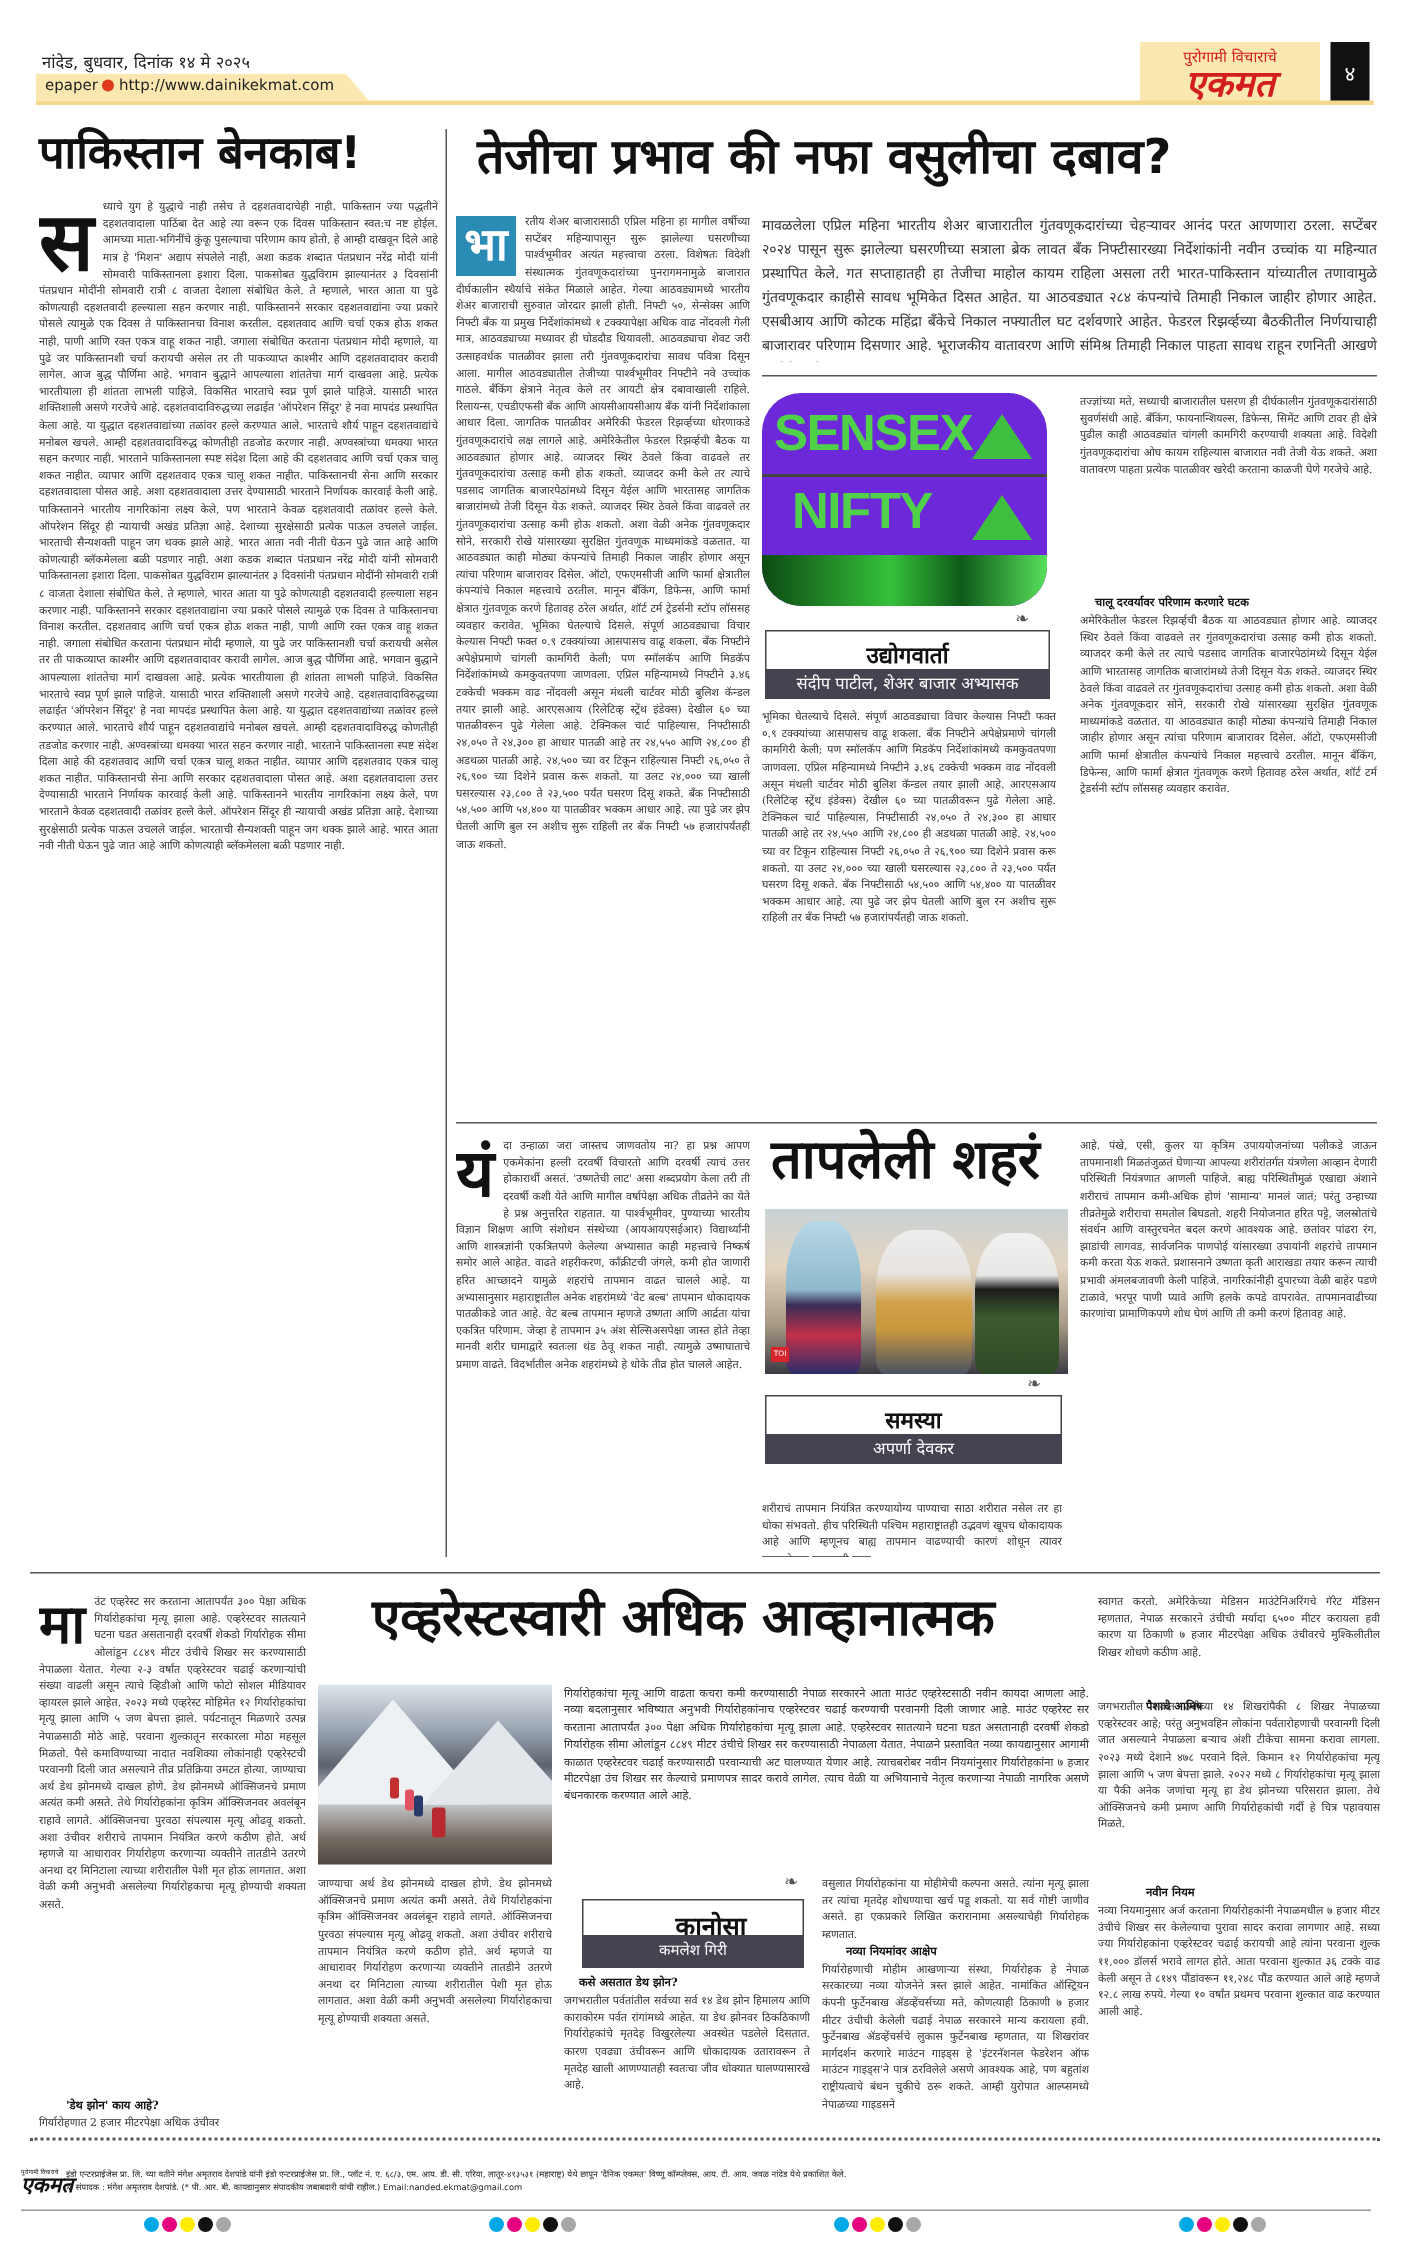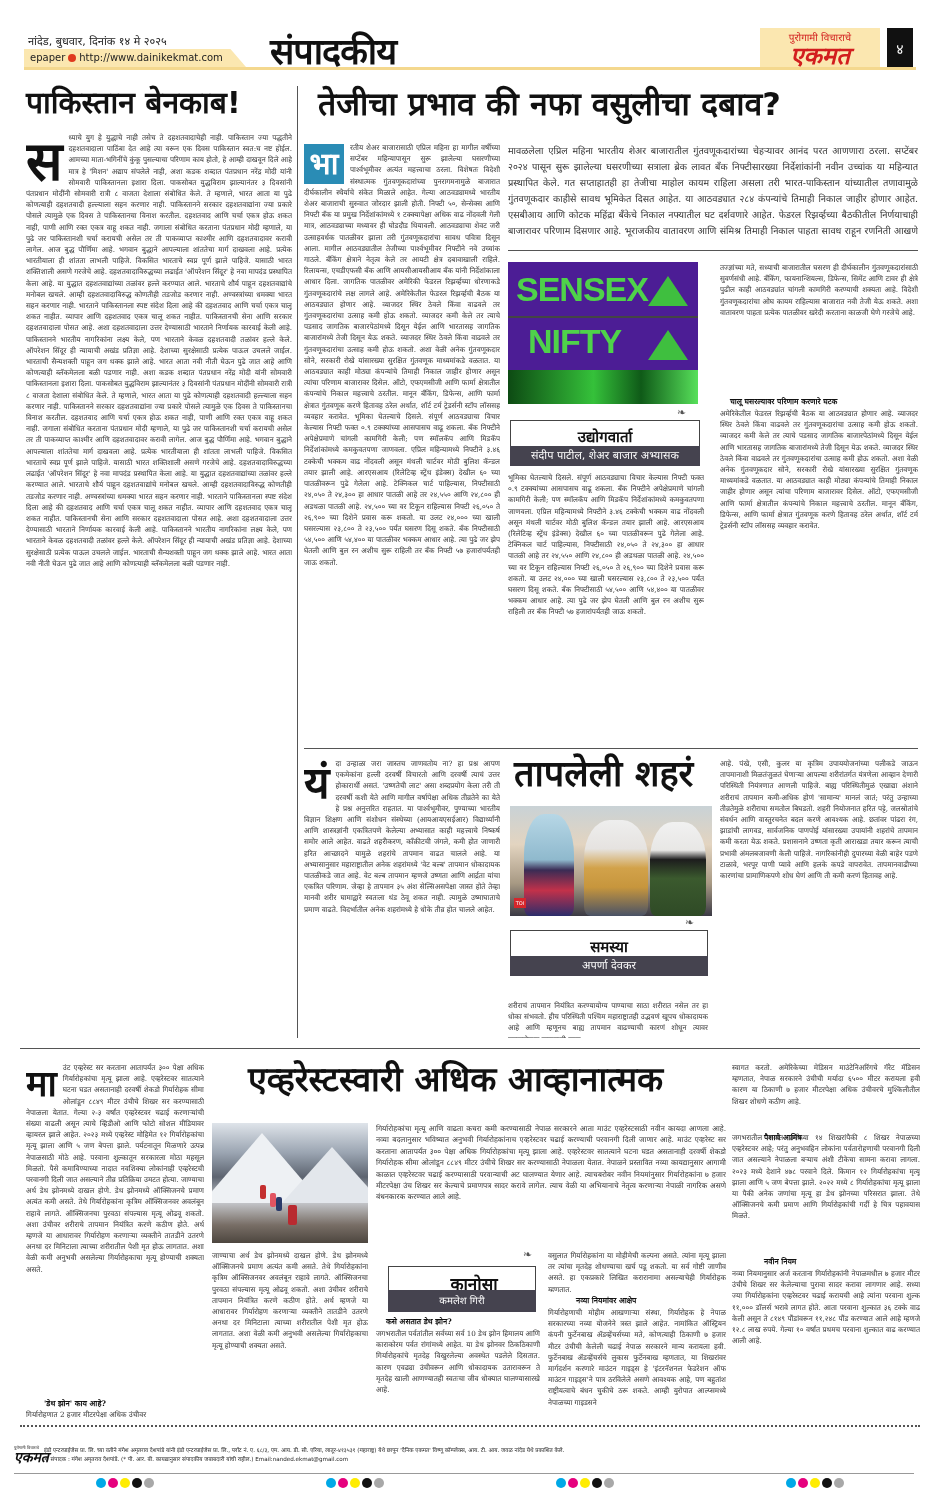--- a/index.html
+++ b/index.html
@@ -16,21 +16,21 @@
   .mh-logo .name { font-size: 24px; font-weight: bold; color: #d21e1e; font-style: italic; line-height: 24px; }
   .mh-page { left: 887px; top: 28px; width: 26px; height: 42px; background: #111; color: #fff; font-size: 14px; text-align: center; padding-top: 11px; }
 
   .headline { font-weight: bold; color: #111; line-height: 1; white-space: nowrap; }
   .col-text { font-family: "DejaVu Serif", serif; font-size: 7.2px; line-height: 11.2px; color: #333; text-align: justify; overflow: hidden; }
   .dropcap { float: left; font-size: 54px; line-height: 54px; font-weight: bold; margin: 2px 6px 0 0; color: #111; }
   .dropcap.blue { background: #2a8cb5; color: #fff; width: 40px; height: 40px; font-size: 30px; line-height: 40px; text-align: center; }
   .vrule { width: 1px; background: #555; }
   .hrule { height: 1px; background: #555; }
 
-  .img-sensex { left: 508px; top: 262px; width: 190px; height: 142px; background: #4c1d95; overflow: hidden; }
+  .img-sensex { left: 508px; top: 262px; width: 190px; height: 142px; background: #6d28d9; overflow: hidden; border-radius: 26px; }
   .sx-word { position: absolute; font-size: 34px; font-weight: bold; color: #4fd24a; font-family: "Liberation Sans", sans-serif; letter-spacing: -1px; }
   .sx-tri { position: absolute; width: 0; height: 0; border-left: 20px solid transparent; border-right: 20px solid transparent; border-bottom: 30px solid #3fbf3f; }
   .sx-band { position: absolute; left: 0; top: 108px; width: 190px; height: 34px; background: linear-gradient(90deg,#0d4a13,#35c13a 45%,#0f5a18 70%,#57e05a); }
 
   .byline-box { position: absolute; }
   .byline-box .frame { position: absolute; left: 0; top: 10px; right: 0; bottom: 0; border-top: 1px solid #444; border-left: 1px solid #444; border-right: 1px solid #444; }
   .byline-box .col-title { position: absolute; left: 0; right: 0; top: 16px; text-align: center; font-weight: bold; color: #111; }
   .byline-box .author { position: absolute; left: 0; right: 0; bottom: 0; background: #45434f; color: #fff; text-align: center; }
   .leaf { position: absolute; font-size: 11px; color: #555; }
 
@@ -52,21 +52,20 @@
   .dotted { left: 20px; top: 1425px; width: 900px; height: 3px; border-top: 2px dotted #555; }
 </style>
 </head>
 <body>
 
 <div class="abs masthead">
   <div class="abs mh-date">नांदेड, बुधवार, दिनांक १४ मे २०२५</div>
   <div class="abs mh-epaper">
     <span>epaper</span><span class="dot"></span><span>http://www.dainikekmat.com</span>
   </div>
-  <div class="abs mh-section">संपादकीय</div>
   <div class="abs mh-logo">
     <div class="tag">पुरोगामी विचाराचे</div>
     <div class="name">एकमत</div>
   </div>
   <div class="abs mh-page">४</div>
   <div class="abs mh-rule"></div>
 </div>
 
 <div class="abs headline" style="left:26px; top:88px; font-size:30px;">पाकिस्तान बेनकाब!</div>
 <div class="abs col-text" style="left:26px; top:132px; width:266px; height:906px;">
@@ -98,21 +97,21 @@
 
 <div class="byline-box" style="left:510px; top:410px; width:190px; height:56px;">
   <span class="leaf" style="right:14px; top:-4px;">❧</span>
   <div class="frame"></div>
   <div class="col-title" style="font-size:15px;">उद्योगवार्ता</div>
   <div class="author" style="font-size:11px; height:20px; line-height:20px;">संदीप पाटील, शेअर बाजार अभ्यासक</div>
 </div>
 
 <div class="abs col-text" style="left:508px; top:472px; width:196px; height:266px;">भूमिका घेतल्याचे दिसले. संपूर्ण आठवड्याचा विचार केल्यास निफ्टी फक्त ०.९ टक्क्यांच्या आसपासच वाढू शकला. बँक निफ्टीने अपेक्षेप्रमाणे चांगली कामगिरी केली; पण स्मॉलकॅप आणि मिडकॅप निर्देशांकांमध्ये कमकुवतपणा जाणवला. एप्रिल महिन्यामध्ये निफ्टीने ३.४६ टक्केची भक्कम वाढ नोंदवली असून मंथली चार्टवर मोठी बुलिश कॅन्डल तयार झाली आहे. आरएसआय (रिलेटिव्ह स्ट्रेंथ इंडेक्स) देखील ६० च्या पातळीवरून पुढे गेलेला आहे. टेक्निकल चार्ट पाहिल्यास, निफ्टीसाठी २४,०५० ते २४,३०० हा आधार पातळी आहे तर २४,५५० आणि २४,८०० ही अडथळा पातळी आहे. २४,५०० च्या वर टिकून राहिल्यास निफ्टी २६,०५० ते २६,९०० च्या दिशेने प्रवास करू शकतो. या उलट २४,००० च्या खाली घसरल्यास २३,८०० ते २३,५०० पर्यंत घसरण दिसू शकते. बँक निफ्टीसाठी ५४,५०० आणि ५४,४०० या पातळीवर भक्कम आधार आहे. त्या पुढे जर झेप घेतली आणि बुल रन अशीच सुरू राहिली तर बँक निफ्टी ५७ हजारांपर्यंतही जाऊ शकतो.</div>
 <div class="abs col-text" style="left:720px; top:262px; width:198px; height:130px;">तज्ज्ञांच्या मते, सध्याची बाजारातील घसरण ही दीर्घकालीन गुंतवणूकदारांसाठी सुवर्णसंधी आहे. बँकिंग, फायनान्शियल्स, डिफेन्स, सिमेंट आणि टावर ही क्षेत्रे पुढील काही आठवड्यांत चांगली कामगिरी करण्याची शक्यता आहे. विदेशी गुंतवणूकदारांचा ओघ कायम राहिल्यास बाजारात नवी तेजी येऊ शकते. अशा वातावरण पाहता प्रत्येक पातळीवर खरेदी करताना काळजी घेणे गरजेचे आहे.</div>
-<div class="abs" style="left:730px; top:396px; font-size:7.6px; font-weight:bold; font-family:'DejaVu Serif', serif; color:#111;">चालू घसरल्यावर परिणाम करणारे घटक</div>
+<div class="abs" style="left:730px; top:396px; font-size:7.6px; font-weight:bold; font-family:'DejaVu Serif', serif; color:#111;">चालू दरवर्यावर परिणाम करणारे घटक</div>
 <div class="abs col-text" style="left:720px; top:408px; width:198px; height:330px;">अमेरिकेतील फेडरल रिझर्व्हची बैठक या आठवड्यात होणार आहे. व्याजदर स्थिर ठेवले किंवा वाढवले तर गुंतवणूकदारांचा उत्साह कमी होऊ शकतो. व्याजदर कमी केले तर त्याचे पडसाद जागतिक बाजारपेठांमध्ये दिसून येईल आणि भारतासह जागतिक बाजारांमध्ये तेजी दिसून येऊ शकते. व्याजदर स्थिर ठेवले किंवा वाढवले तर गुंतवणूकदारांचा उत्साह कमी होऊ शकतो. अशा वेळी अनेक गुंतवणूकदार सोने, सरकारी रोखे यांसारख्या सुरक्षित गुंतवणूक माध्यमांकडे वळतात. या आठवड्यात काही मोठ्या कंपन्यांचे तिमाही निकाल जाहीर होणार असून त्यांचा परिणाम बाजारावर दिसेल. ऑटो, एफएमसीजी आणि फार्मा क्षेत्रातील कंपन्यांचे निकाल महत्त्वाचे ठरतील. मानून बँकिंग, डिफेन्स, आणि फार्मा क्षेत्रात गुंतवणूक करणे हितावह ठरेल अर्थात, शॉर्ट टर्म ट्रेडर्सनी स्टॉप लॉससह व्यवहार करावेत.</div>
 
 <div class="abs hrule" style="left:304px; top:748px; width:614px;"></div>
 
 <div class="abs col-text" style="left:304px; top:758px; width:196px; height:280px;">
   <span class="dropcap" style="font-size:44px; line-height:46px;">यं</span>
   <span>दा उन्हाळा जरा जास्तच जाणवतोय ना? हा प्रश्न आपण एकमेकांना हल्ली दरवर्षी विचारतो आणि दरवर्षी त्याचं उत्तर होकारार्थी असतं. 'उष्णतेची लाट' असा शब्दप्रयोग केला तरी ती दरवर्षी कशी येते आणि मागील वर्षापेक्षा अधिक तीव्रतेने का येते हे प्रश्न अनुत्तरित राहतात. या पार्श्वभूमीवर, पुण्याच्या भारतीय विज्ञान शिक्षण आणि संशोधन संस्थेच्या (आयआयएसईआर) विद्यार्थ्यांनी आणि शास्त्रज्ञांनी एकत्रितपणे केलेल्या अभ्यासात काही महत्त्वाचे निष्कर्ष समोर आले आहेत. वाढते शहरीकरण, काँक्रीटची जंगले, कमी होत जाणारी हरित आच्छादने यामुळे शहरांचे तापमान वाढत चालले आहे. या अभ्यासानुसार महाराष्ट्रातील अनेक शहरांमध्ये 'वेट बल्ब' तापमान धोकादायक पातळीकडे जात आहे. वेट बल्ब तापमान म्हणजे उष्णता आणि आर्द्रता यांचा एकत्रित परिणाम. जेव्हा हे तापमान ३५ अंश सेल्सिअसपेक्षा जास्त होते तेव्हा मानवी शरीर घामाद्वारे स्वतःला थंड ठेवू शकत नाही. त्यामुळे उष्माघाताचे प्रमाण वाढते. विदर्भातील अनेक शहरांमध्ये हे धोके तीव्र होत चालले आहेत.</span>
 </div>
 <div class="abs headline" style="left:514px; top:756px; font-size:36px;">तापलेली शहरं</div>
 
@@ -157,24 +156,24 @@
 
 <div class="abs col-text" style="left:376px; top:1123px; width:350px; height:120px; font-size:7.4px; line-height:11.4px;">गिर्यारोहकांचा मृत्यू आणि वाढता कचरा कमी करण्यासाठी नेपाळ सरकारने आता माउंट एव्हरेस्टसाठी नवीन कायदा आणला आहे. नव्या बदलानुसार भविष्यात अनुभवी गिर्यारोहकांनाच एव्हरेस्टवर चढाई करण्याची परवानगी दिली जाणार आहे. माउंट एव्हरेस्ट सर करताना आतापर्यंत ३०० पेक्षा अधिक गिर्यारोहकांचा मृत्यू झाला आहे. एव्हरेस्टवर सातत्याने घटना घडत असतानाही दरवर्षी शेकडो गिर्यारोहक सीमा ओलांडून ८८४९ मीटर उंचीचे शिखर सर करण्यासाठी नेपाळला येतात. नेपाळने प्रस्तावित नव्या कायद्यानुसार आगामी काळात एव्हरेस्टवर चढाई करण्यासाठी परवान्याची अट घालण्यात येणार आहे. त्याचबरोबर नवीन नियमांनुसार गिर्यारोहकांना ७ हजार मीटरपेक्षा उंच शिखर सर केल्याचे प्रमाणपत्र सादर करावे लागेल. त्याच वेळी या अभियानाचे नेतृत्व करणाऱ्या नेपाळी नागरिक असणे बंधनकारक करण्यात आले आहे.</div>
 
 <div class="byline-box" style="left:388px; top:1252px; width:148px; height:60px;">
   <span class="leaf" style="right:4px; top:-4px;">❧</span>
   <div class="frame" style="top:14px;"></div>
   <div class="col-title" style="font-size:17px; top:20px;padding-left:24px;">कानोसा</div>
   <div class="author" style="font-size:10px; height:22px; line-height:22px;">कमलेश गिरी</div>
 </div>
 <div class="abs" style="left:386px; top:1316px; font-size:7.6px; font-weight:bold; font-family:'DejaVu Serif', serif; color:#111;">कसे असतात डेथ झोन?</div>
-<div class="abs col-text" style="left:376px; top:1328px; width:164px; height:94px;">जगभरातील पर्वतांतील सर्वच्या सर्व 10 डेथ झोन हिमालय आणि काराकोरम पर्वत रांगांमध्ये आहेत. या डेथ झोनवर ठिकठिकाणी गिर्यारोहकांचे मृतदेह विखुरलेल्या अवस्थेत पडलेले दिसतात. कारण एवढ्या उंचीवरून आणि धोकादायक उतारावरून ते मृतदेह खाली आणण्यातही स्वतःचा जीव धोक्यात घालण्यासारखे आहे.</div>
+<div class="abs col-text" style="left:376px; top:1328px; width:164px; height:94px;">जगभरातील पर्वतांतील सर्वच्या सर्व १४ डेथ झोन हिमालय आणि काराकोरम पर्वत रांगांमध्ये आहेत. या डेथ झोनवर ठिकठिकाणी गिर्यारोहकांचे मृतदेह विखुरलेल्या अवस्थेत पडलेले दिसतात. कारण एवढ्या उंचीवरून आणि धोकादायक उतारावरून ते मृतदेह खाली आणण्यातही स्वतःचा जीव धोक्यात घालण्यासारखे आहे.</div>
 
 <div class="abs col-text" style="left:548px; top:1250px; width:178px; height:42px;">वसुलात गिर्यारोहकांना या मोहीमेची कल्पना असते. त्यांना मृत्यू झाला तर त्यांचा मृतदेह शोधण्याचा खर्च पडू शकतो. या सर्व गोष्टी जाणीव असते. हा एकप्रकारे लिखित करारानामा असल्याचेही गिर्यारोहक म्हणतात.</div>
-<div class="abs" style="left:564px; top:1295px; font-size:7.6px; font-weight:bold; font-family:'DejaVu Serif', serif; color:#111;margin-left:12px;">नव्या नियमांवर आक्षेप</div>
+<div class="abs" style="left:564px; top:1295px; font-size:7.6px; font-weight:bold; font-family:'DejaVu Serif', serif; color:#111;">नव्या नियमांवर आक्षेप</div>
 <div class="abs col-text" style="left:548px; top:1307px; width:178px; height:114px;">गिर्यारोहणाची मोहीम आखणाऱ्या संस्था, गिर्यारोहक हे नेपाळ सरकारच्या नव्या योजनेने त्रस्त झाले आहेत. नामांकित ऑस्ट्रियन कंपनी फुर्टेनबाख ॲडव्हेंचर्सच्या मते, कोणत्याही ठिकाणी ७ हजार मीटर उंचीची केलेली चढाई नेपाळ सरकारने मान्य करायला हवी. फुर्टेनबाख ॲडव्हेंचर्सचे लुकास फुर्टेनबाख म्हणतात, या शिखरांवर मार्गदर्शन करणारे माउंटन गाइड्स हे 'इंटरनॅशनल फेडरेशन ऑफ माउंटन गाइड्स'ने पात्र ठरविलेले असणे आवश्यक आहे, पण बहुतांश राष्ट्रीयत्वाचे बंधन चुकीचे ठरू शकते. आम्ही युरोपात आल्प्समध्ये नेपाळच्या गाइडसने</div>
 
 <div class="abs col-text" style="left:732px; top:1062px; width:188px; height:56px;">स्वागत करतो. अमेरिकेच्या मेडिसन माउंटेनिअरिंगचे गॅरेट मॅडिसन म्हणतात, नेपाळ सरकारने उंचीची मर्यादा ६५०० मीटर करायला हवी कारण या ठिकाणी ७ हजार मीटरपेक्षा अधिक उंचीवरचे मुश्किलीतील शिखर शोधणे कठीण आहे.</div>
 <div class="abs" style="left:764px; top:1120px; font-size:7.6px; font-weight:bold; font-family:'DejaVu Serif', serif; color:#111;margin-top:12px;">पैशाचे आमिष</div>
 <div class="abs col-text" style="left:732px; top:1132px; width:188px; height:122px;">जगभरातील सर्वात उंचीच्या १४ शिखरांपैकी ८ शिखर नेपाळच्या एव्हरेस्टवर आहे; परंतु अनुभवहिन लोकांना पर्वतारोहणाची परवानगी दिली जात असल्याने नेपाळला बऱ्याच अंशी टीकेचा सामना करावा लागला. २०२३ मध्ये देशाने ४७८ परवाने दिले. किमान १२ गिर्यारोहकांचा मृत्यू झाला आणि ५ जण बेपत्ता झाले. २०२२ मध्ये ८ गिर्यारोहकांचा मृत्यू झाला या पैकी अनेक जणांचा मृत्यू हा डेथ झोनच्या परिसरात झाला. तेथे ऑक्सिजनचे कमी प्रमाण आणि गिर्यारोहकांची गर्दी हे चित्र पहावयास मिळते.</div>
 <div class="abs" style="left:764px; top:1256px; font-size:7.6px; font-weight:bold; font-family:'DejaVu Serif', serif; color:#111;">नवीन नियम</div>
 <div class="abs col-text" style="left:732px; top:1268px; width:188px; height:153px;">नव्या नियमानुसार अर्ज करताना गिर्यारोहकांनी नेपाळमधील ७ हजार मीटर उंचीचे शिखर सर केलेल्याचा पुरावा सादर करावा लागणार आहे. सध्या ज्या गिर्यारोहकांना एव्हरेस्टवर चढाई करायची आहे त्यांना परवाना शुल्क ११,००० डॉलर्स भरावे लागत होते. आता परवाना शुल्कात ३६ टक्के वाढ केली असून ते ८१४९ पौंडांवरून ११,२४८ पौंड करण्यात आले आहे म्हणजे १२.८ लाख रुपये. गेल्या १० वर्षांत प्रथमच परवाना शुल्कात वाढ करण्यात आली आहे.</div>
 
 <div class="abs dotted"></div>
 

